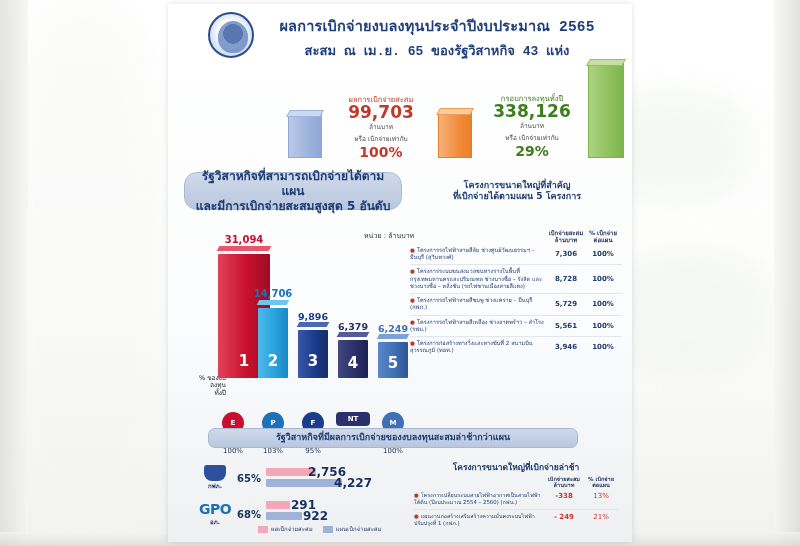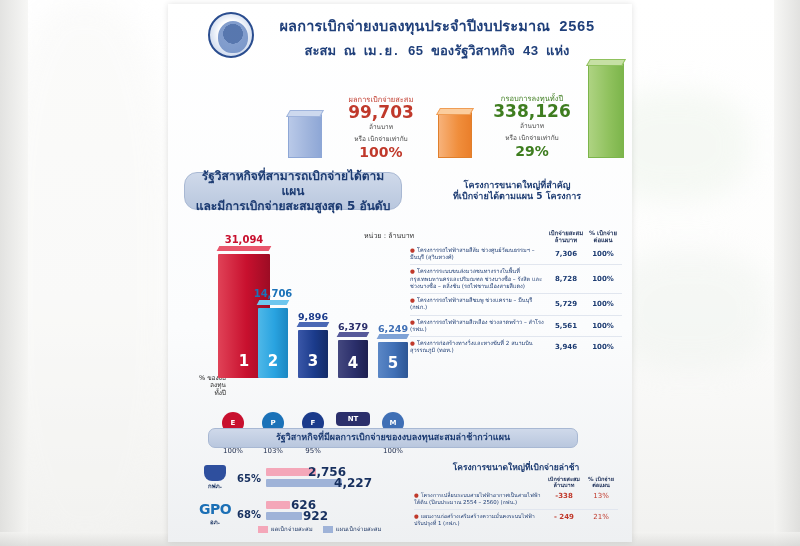--- a/index.html
+++ b/index.html
@@ -316,21 +316,21 @@
         </div>
 
         <div class="brow">
           <div class="logo2">
             <div style="font-size:14px;font-weight:bold;color:#1b6fb5;letter-spacing:-.5px;">GPO</div>
             <div style="font-size:6px;font-weight:bold;color:#17305f;">อภ.</div>
           </div>
           <div class="pctv">68%</div>
           <div class="bars">
             <div class="hb pink" style="left:0; top:0px; width:24px;">
-              <div class="v" style="right:-26px;">626</div>
+              <div class="v" style="right:-26px;">291</div>
             </div>
             <div class="hb blue" style="left:0; top:11px; width:36px;">
               <div class="v" style="right:-26px;">922</div>
             </div>
           </div>
         </div>
 
         <div class="legend">
           <span><i style="background:#f4a7b9;"></i><span>ผลเบิกจ่ายสะสม</span></span>
           <span><i style="background:#9fb3d8;"></i><span>แผนเบิกจ่ายสะสม</span></span>

